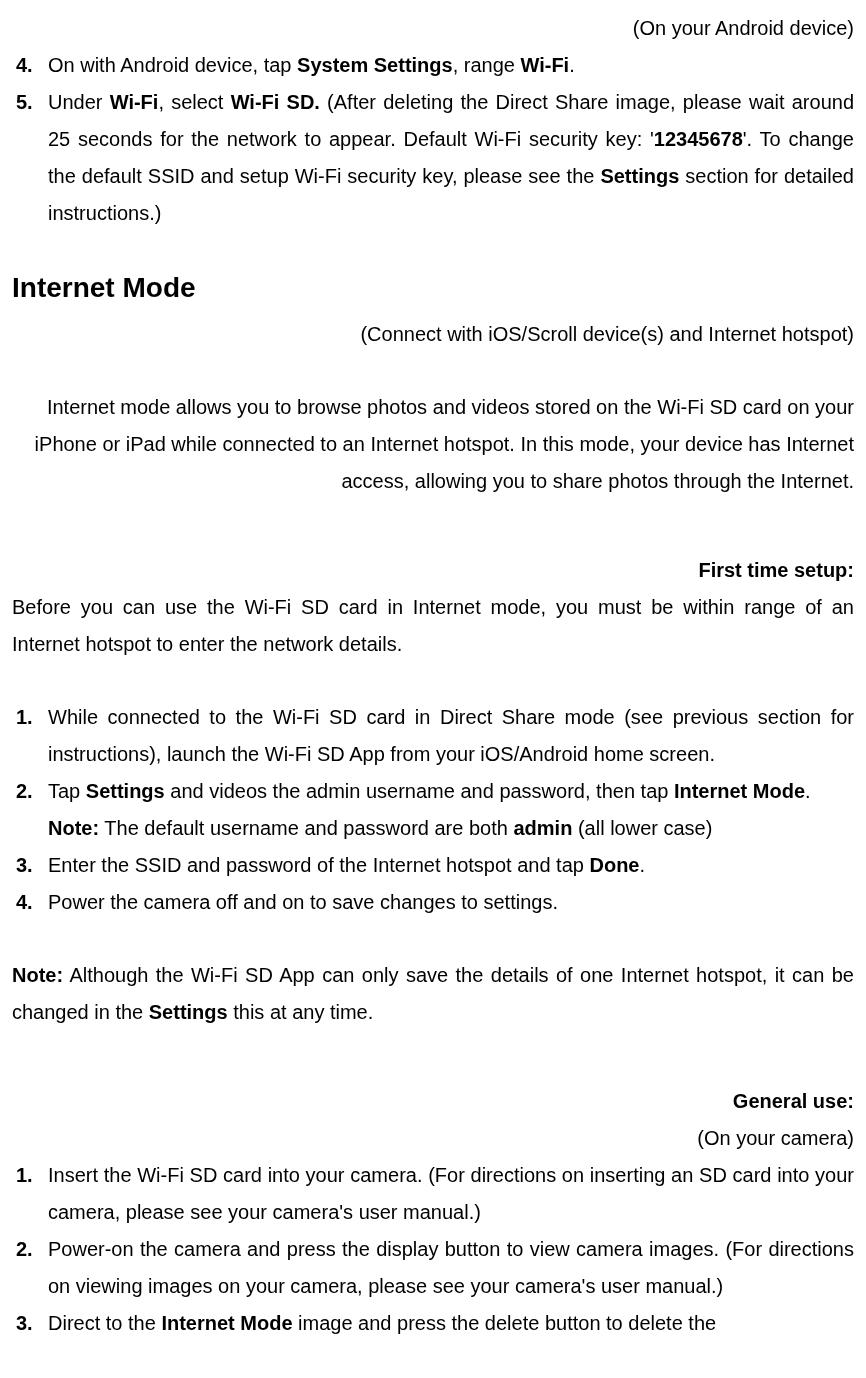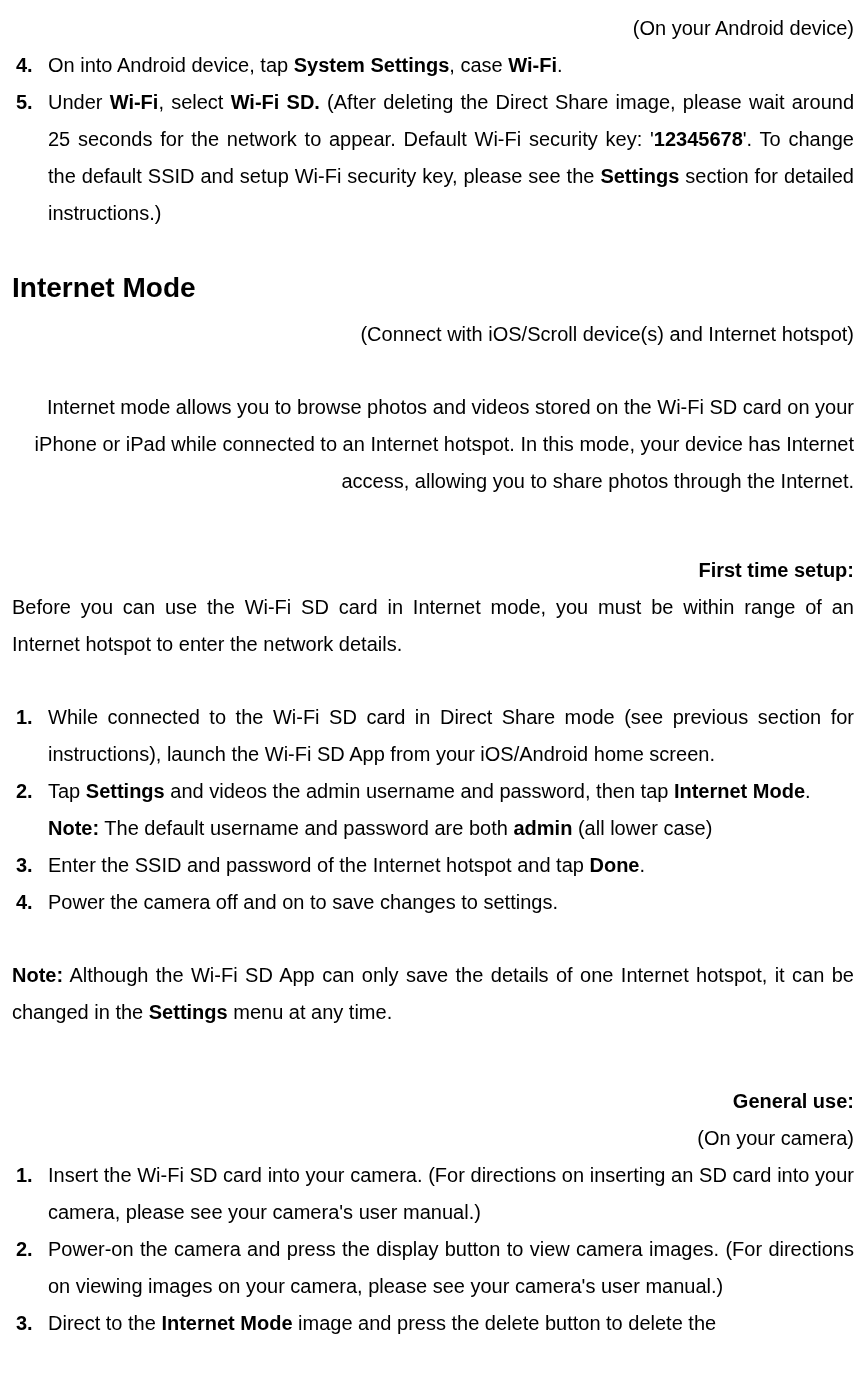--- a/index.html
+++ b/index.html
@@ -50,21 +50,21 @@
     }
   </style>
 </head>
 <body>
 
 <div class="para">(On your Android device)</div>
 
 <div class="list-item">
   <span class="list-num">4.</span>
   <span class="list-content">
-    <span>On into Android device, tap </span><span class="bold">System Settings</span><span>, case </span><span class="bold">Wi-Fi</span><span>.</span>
+    <span>On with Android device, tap </span><span class="bold">System Settings</span><span>, range </span><span class="bold">Wi-Fi</span><span>.</span>
   </span>
 </div>
 
 <div class="list-item">
   <span class="list-num">5.</span>
   <span class="list-content justified">
     <span>Under </span><span class="bold">Wi-Fi</span><span>, select </span><span class="bold">Wi-Fi SD.</span><span> (After deleting the Direct Share image, please wait around 25 seconds for the network to appear. Default Wi-Fi security key: '</span><span class="bold">12345678</span><span>'. To change the default SSID and setup Wi-Fi security key, please see the </span><span class="bold">Settings</span><span> section for detailed instructions.)</span>
   </span>
 </div>
 
@@ -104,21 +104,21 @@
 </div>
 
 <div class="list-item">
   <span class="list-num">4.</span>
   <span class="list-content">Power the camera off and on to save changes to settings.</span>
 </div>
 
 <div class="spacer"></div>
 
 <div class="para justified">
-  <span class="bold">Note:</span><span> Although the Wi-Fi SD App can only save the details of one Internet hotspot, it can be changed in the </span><span class="bold">Settings</span><span> menu at any time.</span>
+  <span class="bold">Note:</span><span> Although the Wi-Fi SD App can only save the details of one Internet hotspot, it can be changed in the </span><span class="bold">Settings</span><span> this at any time.</span>
 </div>
 
 <div class="spacer"></div>
 
 <div class="para bold">General use:</div>
 <div class="para">(On your camera)</div>
 
 <div class="list-item">
   <span class="list-num">1.</span>
   <span class="list-content justified">Insert the Wi-Fi SD card into your camera. (For directions on inserting an SD card into your camera, please see your camera's user manual.)</span>

